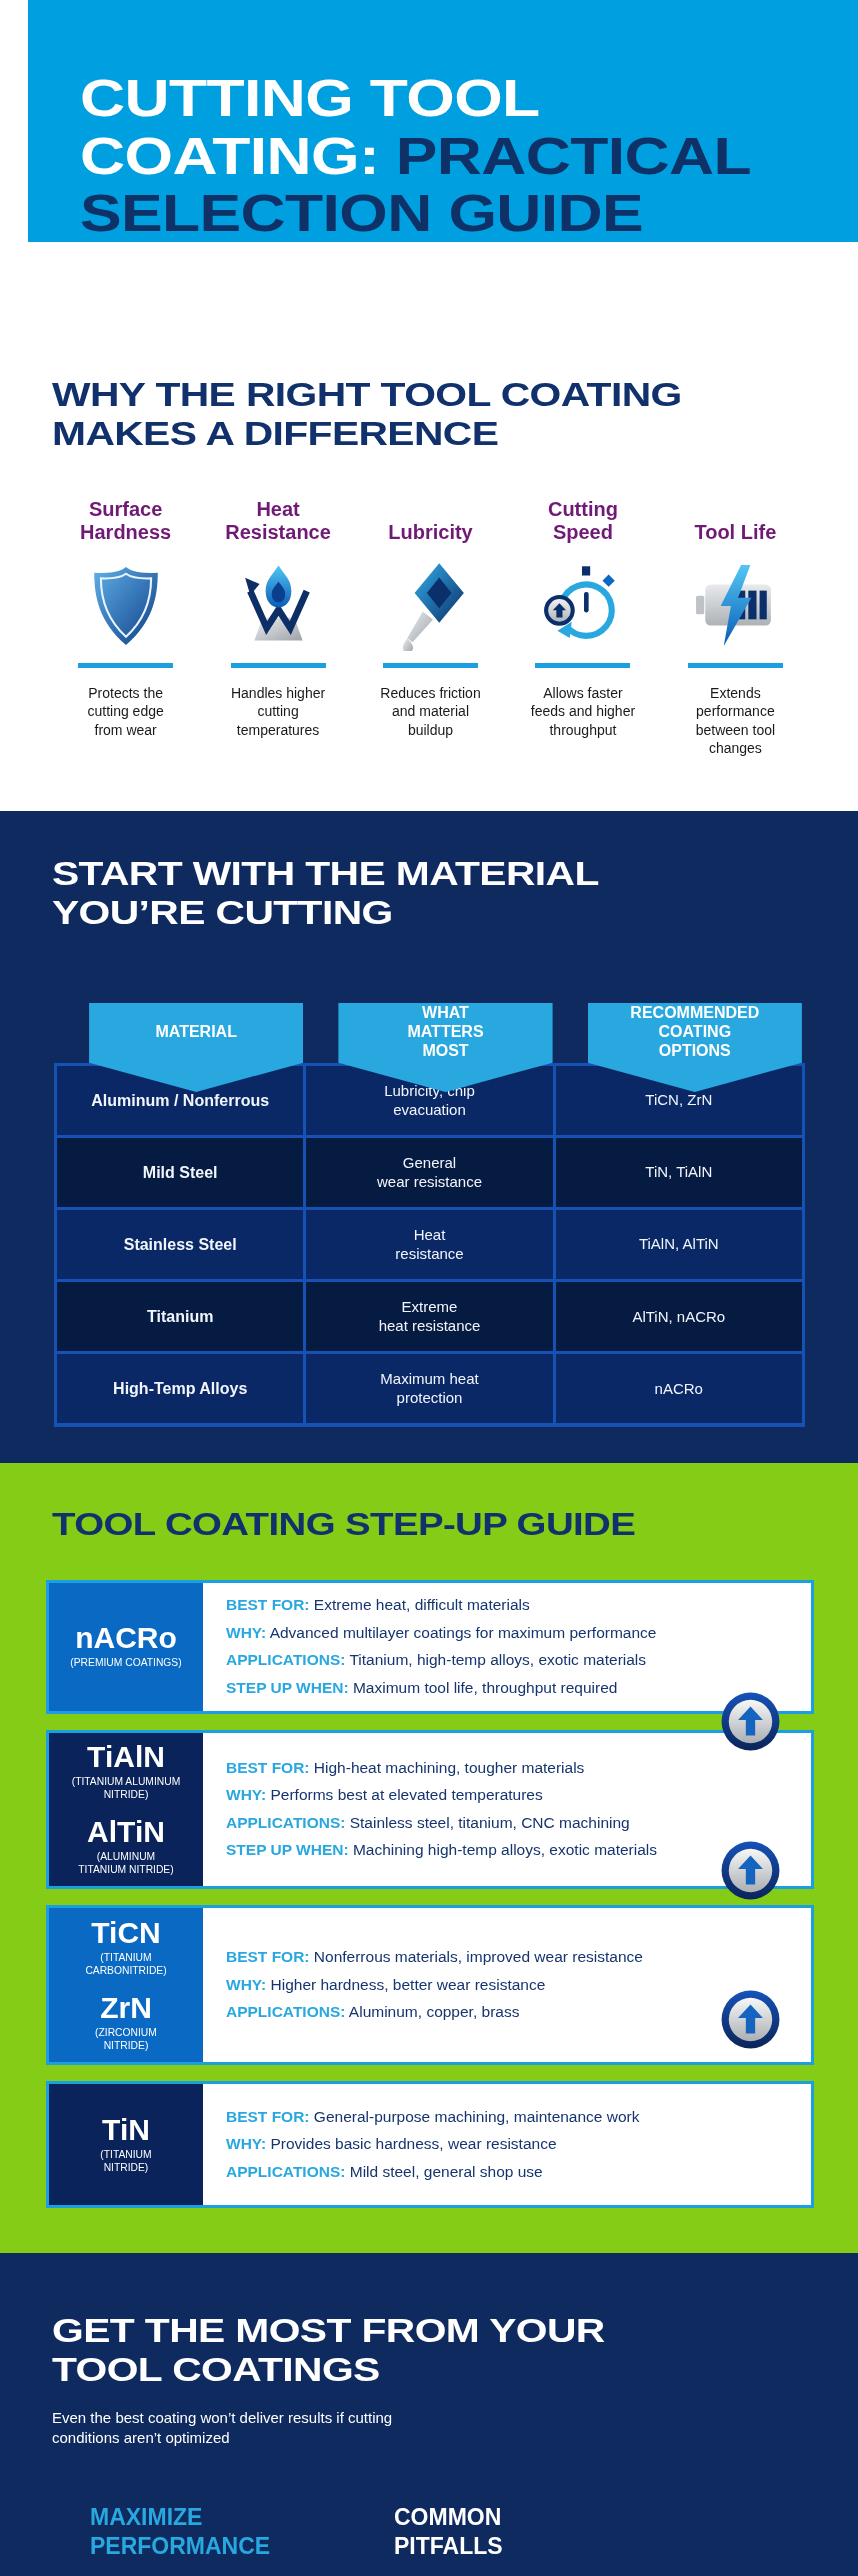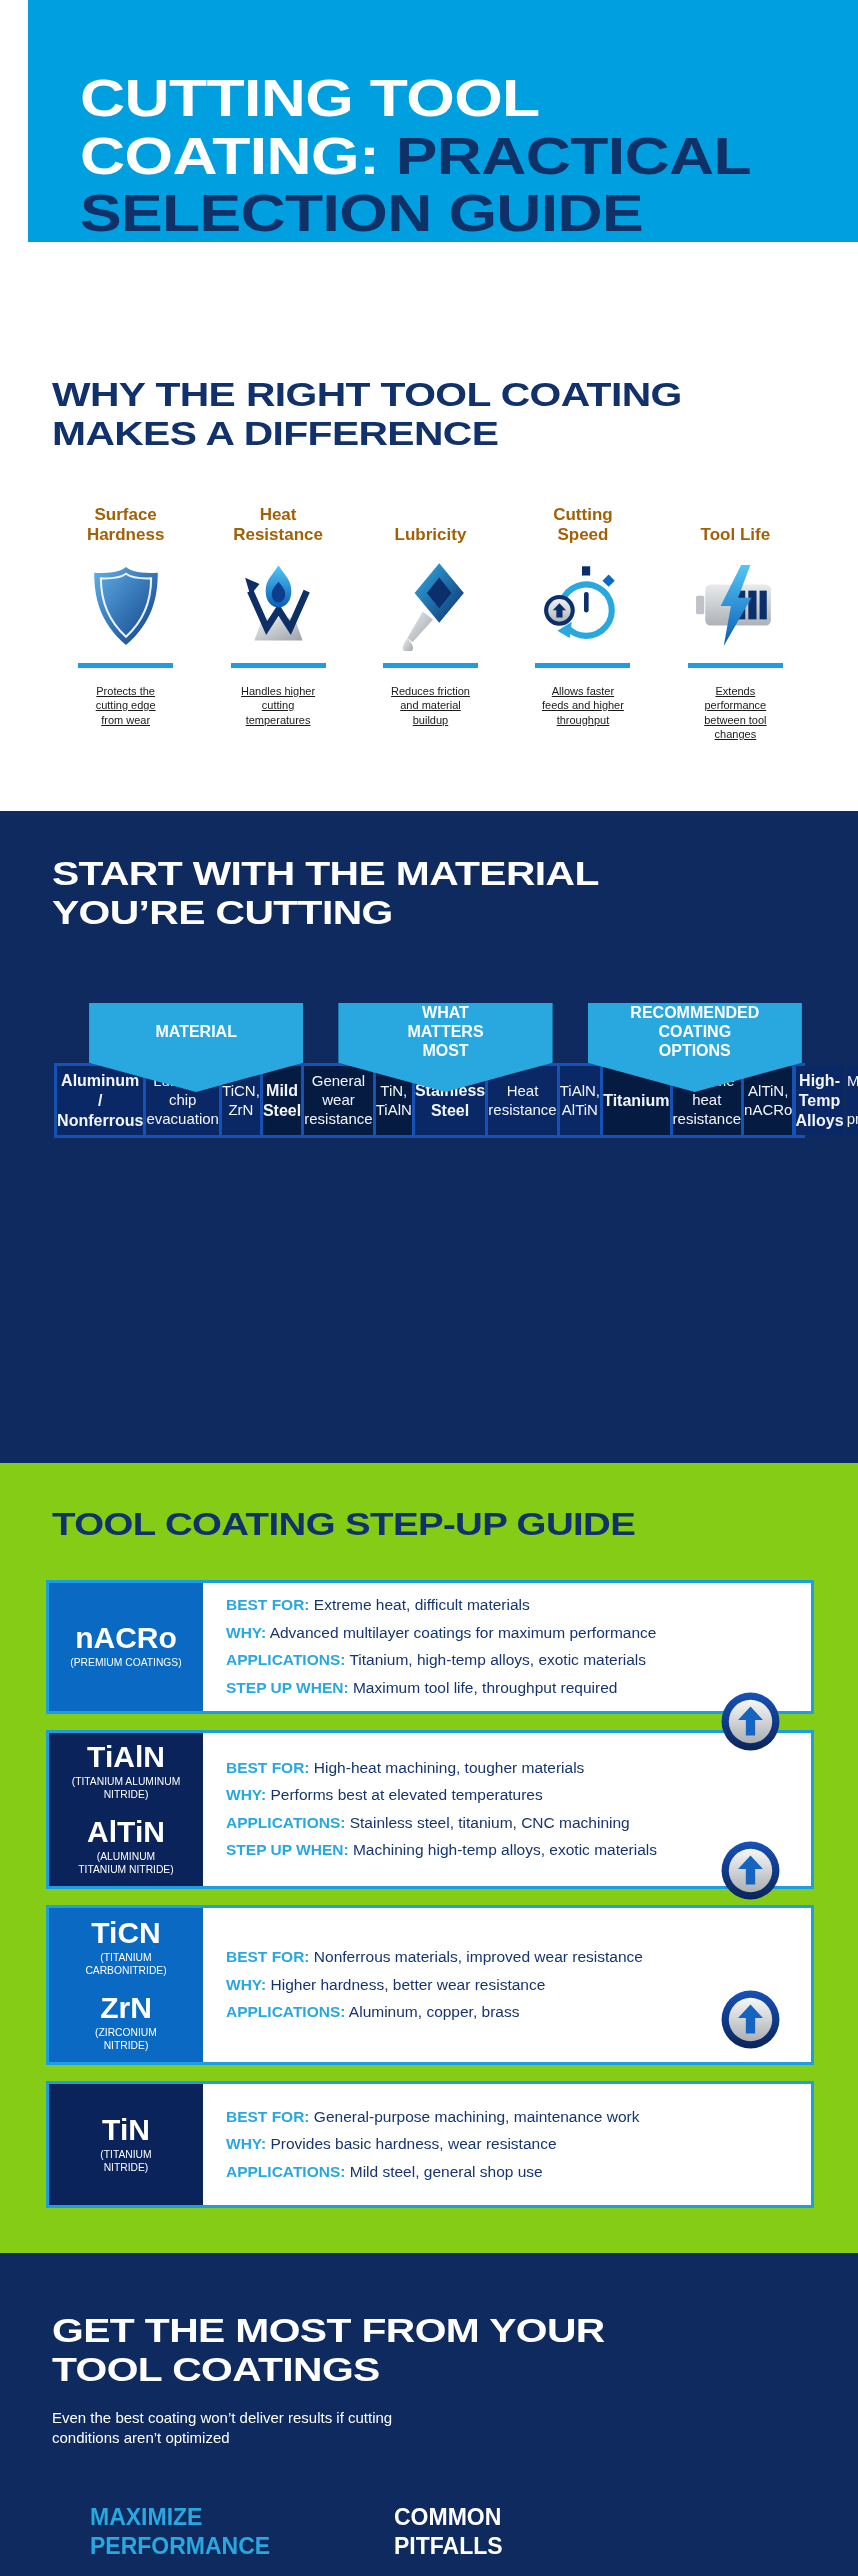--- a/index.html
+++ b/index.html
@@ -20,36 +20,36 @@
     font-weight:bold;color:#ffffff;letter-spacing:-0.5px;}
   .t-navy{color:#0E3168;}
 
   
   .why-title{position:absolute;left:52px;top:133px;font-size:34px;line-height:1.16;
     font-weight:bold;color:#10316B;letter-spacing:-0.5px;}
   .benefits{position:absolute;left:52px;top:247px;width:757px;display:grid;
     grid-template-columns:repeat(5,1fr);column-gap:5.2px;}
   .benefit{display:flex;flex-direction:column;align-items:center;text-align:center;}
   .b-label{min-height:56px;display:flex;align-items:flex-end;justify-content:center;
-    color:#a16207;font-weight:bold;font-size:17px;line-height:1.18;}
+    color:#701a75;font-weight:bold;font-size:20px;line-height:1.18;}
   .b-iconbox{height:101px;display:flex;align-items:center;justify-content:center;margin-top:10.3px;}
   .b-divider{width:95px;height:4.6px;background:#1B9FE0;margin:7.2px 0 15.5px;}
-  .b-desc{font-size:11px;line-height:1.32;color:#1A1A1A;text-decoration:underline;}
+  .b-desc{font-size:14px;line-height:1.32;color:#1A1A1A;}
 
   
   .material-title{position:absolute;left:52px;top:43px;font-size:34px;line-height:1.16;
     font-weight:bold;color:#ffffff;letter-spacing:-0.5px;}
   .mtable{position:absolute;left:54px;top:192px;width:751px;}
   .mt-head{display:grid;grid-template-columns:repeat(3,1fr);gap:3.1px;padding:0 3.1px;
     position:relative;z-index:2;}
   .pennant{height:89px;background:#29A8E0;clip-path:polygon(0 0,100% 0,100% 67%,50% 100%,0 67%);
     display:flex;align-items:center;justify-content:center;text-align:center;color:#ffffff;
     font-weight:bold;font-size:16px;line-height:1.18;padding-bottom:30px;box-sizing:border-box;margin-left:32px;}
   .mt-body{position:relative;z-index:1;margin-top:-29px;background:#1552B4;padding:3.1px;
-    display:flex;gap:3.1px;}
+    display:flex;flex-direction:column;gap:3.1px;}
   .mrow{display:grid;grid-template-columns:repeat(3,1fr);gap:3.1px;}
   .mcell{height:69px;display:flex;align-items:center;justify-content:center;text-align:center;
     color:#F2F6FC;font-size:15px;line-height:1.25;}
   .mrow.odd .mcell{background:#0A2866;}
   .mrow.even .mcell{background:#061B42;}
   .mcell.mat{font-weight:bold;font-size:16px;}
 
   
   .stepup-title{position:absolute;left:52px;top:43px;font-size:32px;font-weight:bold;
     color:#10316B;letter-spacing:-0.5px;}

